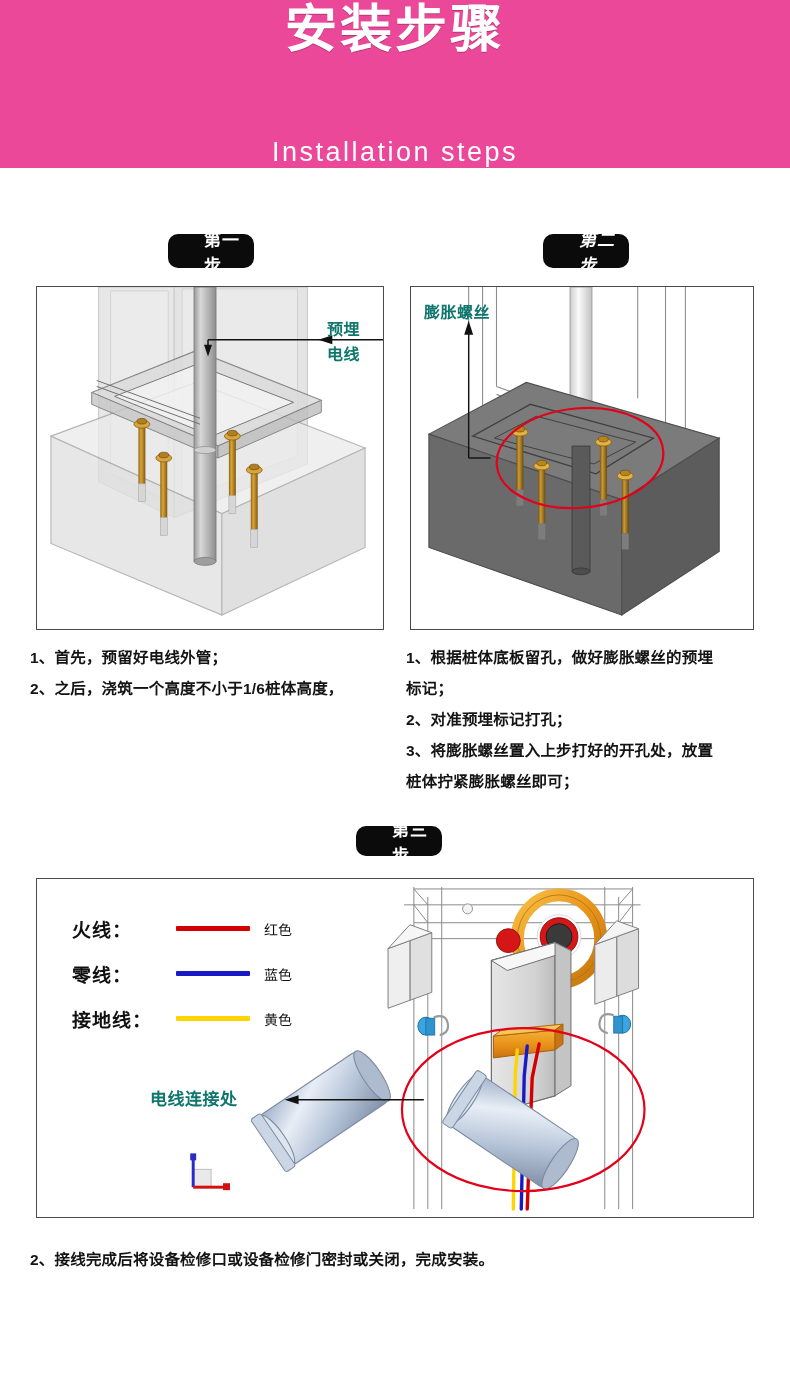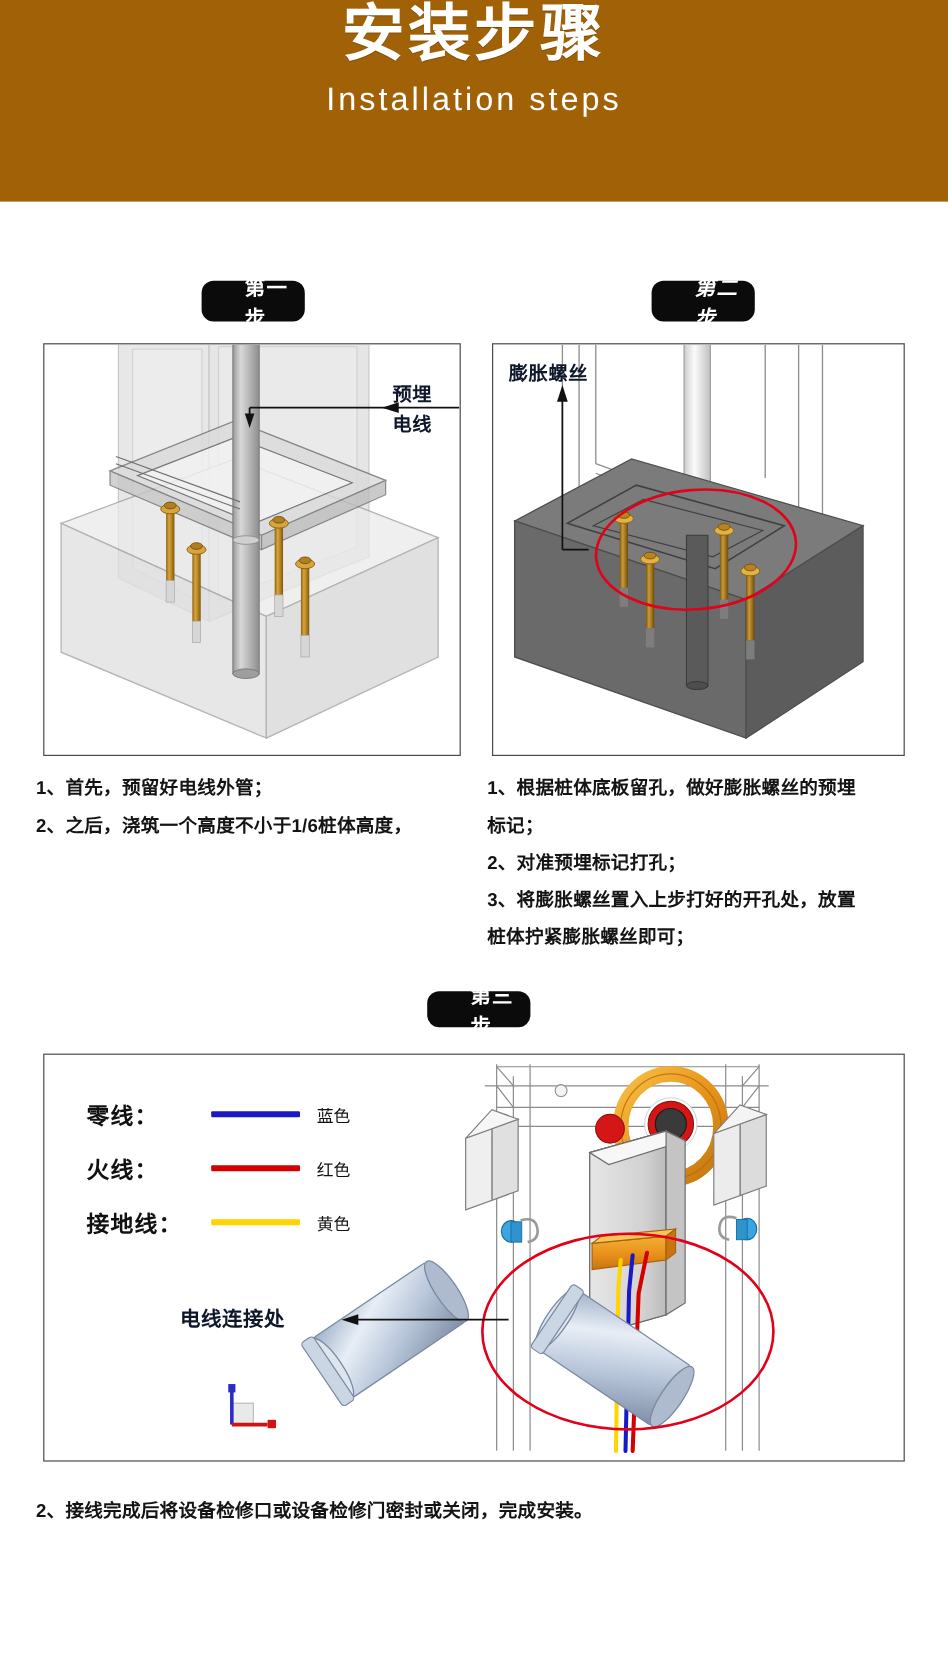--- a/index.html
+++ b/index.html
@@ -17,25 +17,25 @@
     width: 790px;
     height: 1394px;
     background: #ffffff;
   }
 
   
   .banner {
     position: absolute;
     left: 0; top: 0;
     width: 790px; height: 168px;
-    background: #a16207;
+    background: #ec4899;
     display: flex;
     flex-direction: column;
     align-items: center;
-    justify-content: flex-start;
+    justify-content: space-between;
   }
   .banner-title {
     color: #ffffff;
     font-size: 52px;
     font-weight: 700;
     letter-spacing: 3px;
     line-height: 1.15;
     text-shadow: 0 1px 0 rgba(0,0,0,.25);
   }
   .banner-sub {
@@ -120,21 +120,21 @@
     font-size: 14px;
     color: #111111;
     font-weight: 500;
   }
 
   
   .annot {
     position: absolute;
     font-size: 16px;
     font-weight: 600;
-    color: #0f172a;
+    color: #0f766e;
     line-height: 25px;
     letter-spacing: .5px;
   }
   #annot-wire   { left: 327px; top: 317px; }
   #annot-screw  { left: 424px; top: 300px; }
   #annot-conn   { left: 150px; top: 1087px; font-size: 17px; font-weight: 700; }
 </style>
 </head>
 <body>
 
@@ -466,28 +466,28 @@
         <line x1="156" y1="310" x2="156" y2="282" stroke="#2b2bc8" stroke-width="3"></line>
         <line x1="156" y1="310" x2="186" y2="310" stroke="#d01212" stroke-width="3"></line>
         <rect x="153" y="276" width="6" height="7" fill="#2b2bc8"></rect>
         <rect x="186" y="306" width="7" height="7" fill="#d01212"></rect>
       </g>
     </svg>
   </div>
 
   <div class="legend">
     <div class="legend-row">
+      <span class="legend-label">火线：</span>
+      <span class="legend-swatch" style="background:#D40000"></span>
+      <span class="legend-color-name">红色</span>
+    </div>
+    <div class="legend-row">
       <span class="legend-label">零线：</span>
       <span class="legend-swatch" style="background:#1919C8"></span>
       <span class="legend-color-name">蓝色</span>
-    </div>
-    <div class="legend-row">
-      <span class="legend-label">火线：</span>
-      <span class="legend-swatch" style="background:#D40000"></span>
-      <span class="legend-color-name">红色</span>
     </div>
     <div class="legend-row">
       <span class="legend-label">接地线：</span>
       <span class="legend-swatch" style="background:#FFD400"></span>
       <span class="legend-color-name">黄色</span>
     </div>
   </div>
 
   <div class="annot" id="annot-conn">电线连接处</div>
 

